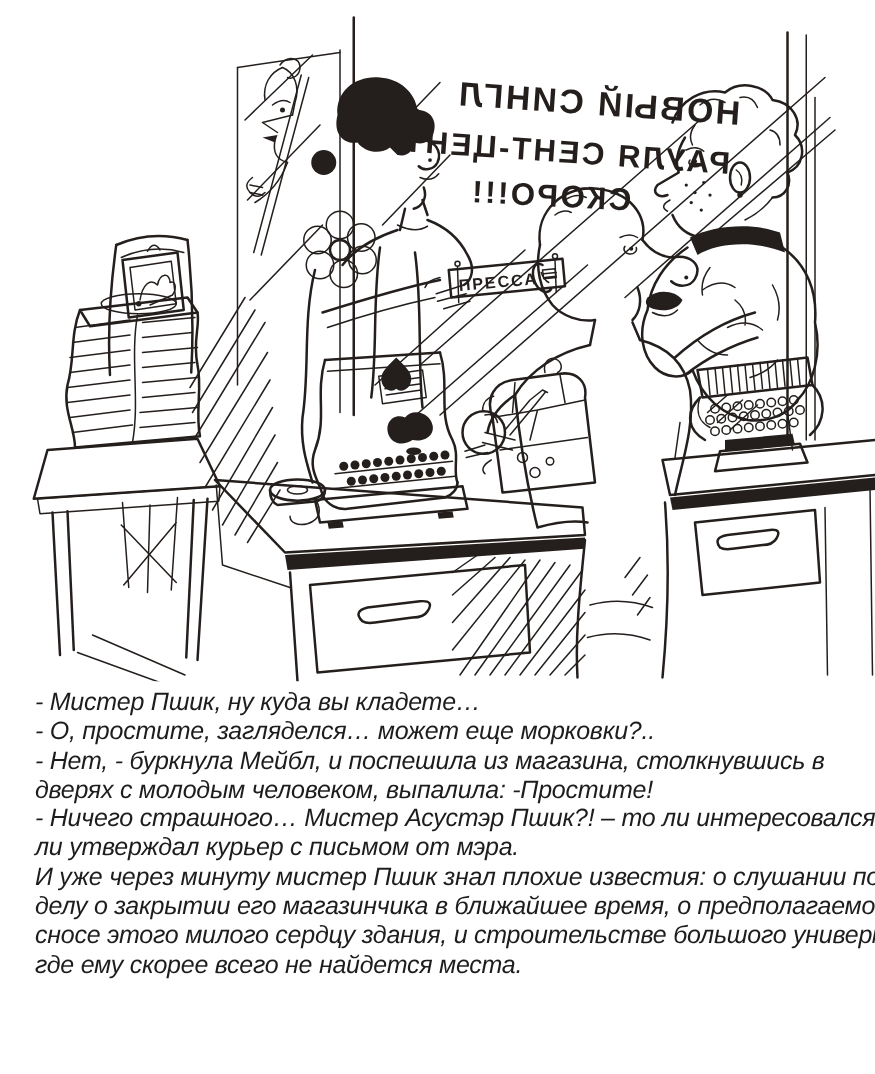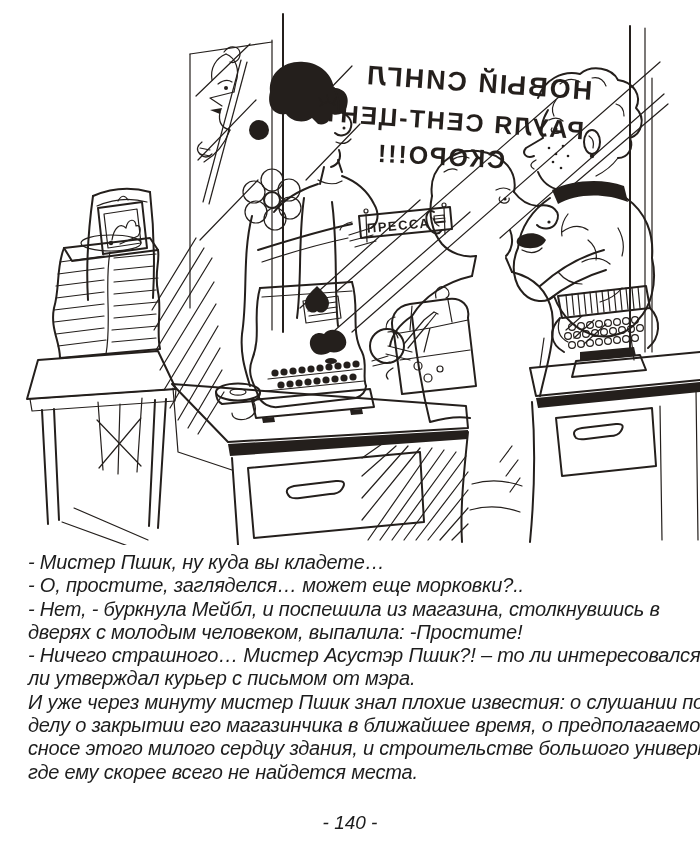--- a/index.html
+++ b/index.html
@@ -312,15 +312,14 @@
     <div class="tline">- Нет, - буркнула Мейбл, и поспешила из магазина, столкнувшись в</div>
     <div class="tline">дверях с молодым человеком, выпалила: -Простите!</div>
     <div class="tline">- Ничего страшного… Мистер Асустэр Пшик?! – то ли интересовался, то</div>
     <div class="tline">ли утверждал курьер с письмом от мэра.</div>
     <div class="tline">И уже через минуту мистер Пшик знал плохие известия: о слушании по</div>
     <div class="tline">делу о закрытии его магазинчика в ближайшее время, о предполагаемом</div>
     <div class="tline">сносе этого милого сердцу здания, и строительстве большого универмага,</div>
     <div class="tline">где ему скорее всего не найдется места.</div>
   </div>
 
-  <div class="pagenum">- 140 -</div>
 
 </div>
 
 </body></html>

